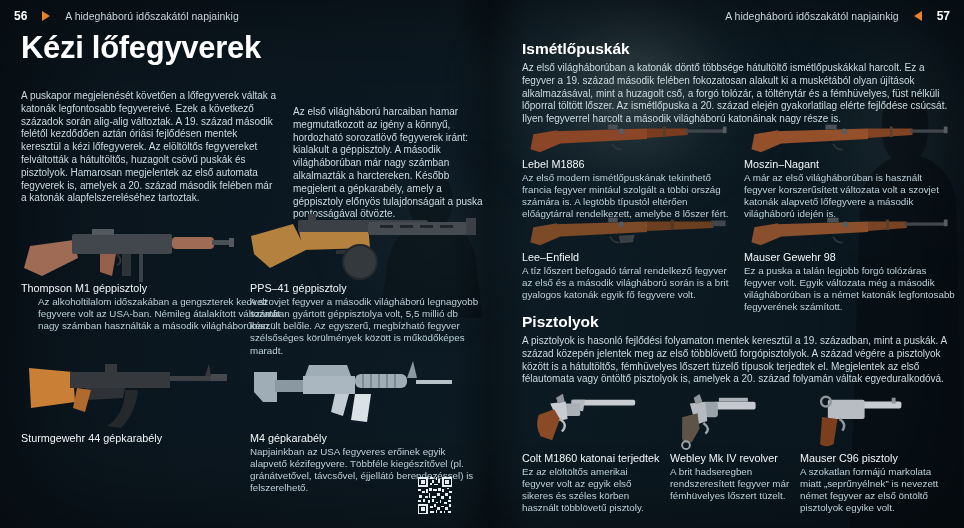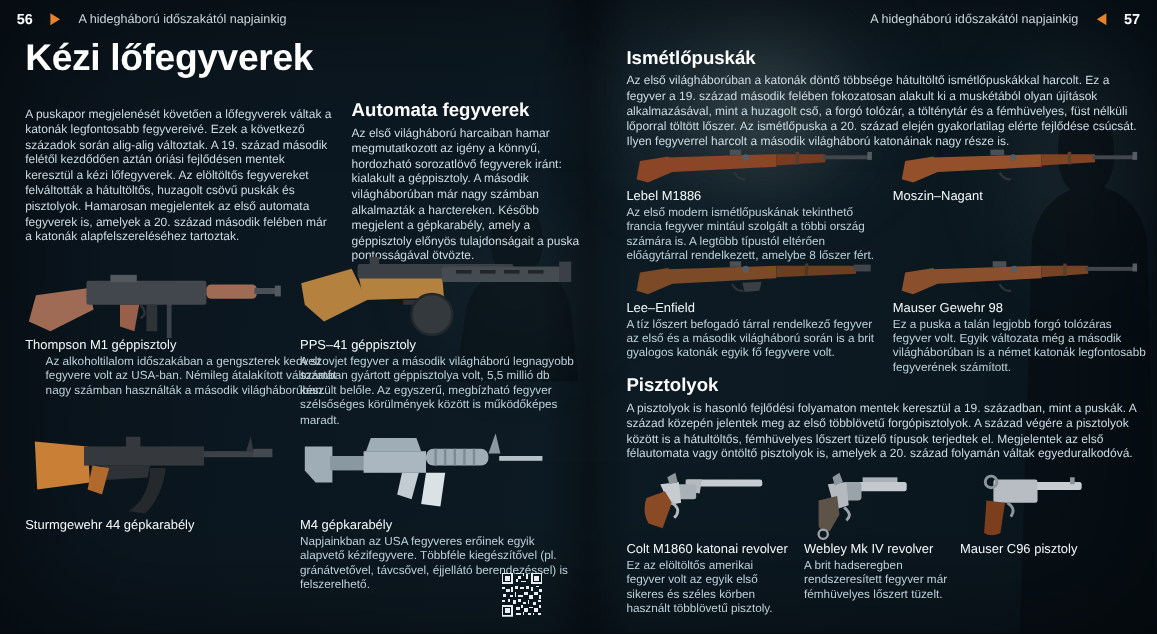--- a/index.html
+++ b/index.html
@@ -63,21 +63,20 @@
   </header>
   <header class="hdr hdr-right">
     <span class="running">A hidegháború időszakától napjainkig</span>
     <span class="tri tri-left"></span>
     <span class="pgnum">57</span>
   </header>
 
   <h1 class="main-title">Kézi lőfegyverek</h1>
   <p class="body-text" style="left:21px;top:90px;width:258px">A puskapor megjelenését követően a lőfegyverek váltak a katonák legfontosabb fegyvereivé. Ezek a következő századok során alig-alig változtak. A 19. század második felétől kezdődően aztán óriási fejlődésen mentek keresztül a kézi lőfegyverek. Az elöltöltős fegyvereket felváltották a hátultöltős, huzagolt csövű puskák és pisztolyok. Hamarosan megjelentek az első automata fegyverek is, amelyek a 20. század második felében már a katonák alapfelszereléséhez tartoztak.</p>
 
-  <h2 class="sec-title" style="left:293px;top:84px">Automata fegyverek</h2>
   <p class="body-text" style="left:293px;top:106px;width:192px">Az első világháború harcaiban hamar megmutatkozott az igény a könnyű, hordozható sorozatlövő fegyverek iránt: kialakult a géppisztoly. A második világháborúban már nagy számban alkalmazták a harctereken. Később megjelent a gépkarabély, amely a géppisztoly előnyös tulajdonságait a puska pontosságával ötvözte.</p>
 
   <figure class="weapon" style="left:20px;top:198px;width:218px;height:84px">
     <svg viewBox="0 0 218 84">
       <rect x="119" y="42" width="4" height="42" fill="#39424a"></rect>
       <path d="M4,70 L10,48 L54,42 L58,60 L22,78 Z" fill="#a06b55"></path>
       <rect x="52" y="36" width="100" height="20" rx="2" fill="#41474c"></rect>
       <rect x="72" y="31" width="22" height="6" fill="#53595e"></rect>
       <path d="M80,56 L96,56 L92,78 L80,74 Z" fill="#96604a"></path>
       <rect x="102" y="56" width="9" height="22" fill="#2e3338"></rect>
@@ -229,20 +228,21 @@
       <path d="M125,10 L172,10 L172,17 L125,20 Z" fill="#824323"></path>
       <rect x="170" y="11" width="38" height="3.5" fill="#40464b"></rect>
       <rect x="205" y="8" width="4" height="7" fill="#565c61"></rect>
       <rect x="80" y="6" width="12" height="5" fill="#4a5055"></rect>
       <circle cx="100" cy="13" r="3" fill="#565c61"></circle>
       <path d="M88,26 q4,7 10,6" stroke="#2e3338" stroke-width="2" fill="none"></path>
       <rect x="148" y="8" width="3" height="11" fill="#5a432e"></rect>
     </svg>
   </figure>
   <div class="fig-title" style="left:744px;top:158px">Moszin–Nagant</div>
+  <div class="fig-desc" style="left:744px;top:172px;width:212px">A már az első világháborúban is használt fegyver korszerűsített változata volt a szovjet katonák alapvető lőfegyvere a második világháború idején is.</div>
 
   <figure class="weapon" style="left:524px;top:212px;width:210px;height:36px">
     <svg viewBox="0 0 212 38">
       <path d="M2,32 L5,16 L30,12 L33,26 L12,35 Z" fill="#7d4a28"></path>
       <path d="M28,13 L125,10 L125,21 L30,26 Z" fill="#7d4a28"></path>
       <path d="M125,10 L195,10 L195,17 L125,20 Z" fill="#6d3f21"></path>
       <rect x="193" y="9" width="15" height="6" fill="#40464b"></rect>
       <rect x="84" y="6" width="10" height="5" fill="#4a5055"></rect>
       <circle cx="98" cy="13" r="3" fill="#565c61"></circle>
       <path d="M95,25 L112,24 L110,32 L97,33 Z" fill="#3a3f44"></path>
@@ -276,21 +276,21 @@
     <svg viewBox="0 0 112 58">
       <rect x="42" y="10" width="66" height="6" rx="2" fill="#c7ccd1"></rect>
       <path d="M42,10 L56,10 L54,22 L42,20 Z" fill="#b4bac0"></path>
       <rect x="34" y="14" width="17" height="13" rx="2" fill="#a9b0b6"></rect>
       <path d="M20,14 L36,12 L38,30 L28,32 Z" fill="#c7ccd1"></path>
       <path d="M26,8 L33,4 L35,12 L28,14 Z" fill="#8d949a"></path>
       <path d="M8,26 L24,20 L30,30 L22,52 L10,48 Q4,38 8,26 Z" fill="#8a4a26"></path>
       <path d="M30,30 q9,6 2,13" stroke="#b4bac0" stroke-width="2.5" fill="none"></path>
     </svg>
   </figure>
-  <div class="fig-title" style="left:522px;top:452px">Colt M1860 katonai revolver</div>
+  <div class="fig-title" style="left:522px;top:452px">Colt M1860 katonai terjedtek</div>
   <div class="fig-desc" style="left:522px;top:466px;width:138px">Ez az elöltöltős amerikai fegyver volt az egyik első sikeres és széles körben használt többlövetű pisztoly.</div>
 
   <figure class="weapon" style="left:668px;top:392px;width:94px;height:58px">
     <svg viewBox="0 0 92 60">
       <rect x="44" y="10" width="44" height="8" rx="2" fill="#c3c9ce"></rect>
       <rect x="50" y="6" width="30" height="4" fill="#aab1b7"></rect>
       <rect x="34" y="10" width="15" height="16" rx="3" fill="#9ba3aa"></rect>
       <path d="M20,12 L36,10 L38,30 L26,34 Z" fill="#b4bac0"></path>
       <path d="M24,6 L30,2 L33,10 L26,13 Z" fill="#8d949a"></path>
       <path d="M12,26 L28,22 L30,38 L22,52 Q14,54 12,48 Z" fill="#5d5347"></path>
@@ -305,14 +305,15 @@
     <svg viewBox="0 0 112 62">
       <rect x="52" y="12" width="54" height="7" rx="2" fill="#c7ccd1"></rect>
       <rect x="96" y="8" width="4" height="6" fill="#8d949a"></rect>
       <rect x="30" y="10" width="38" height="20" rx="2" fill="#b7bdc3"></rect>
       <circle cx="28" cy="12" r="5" fill="none" stroke="#8d949a" stroke-width="2.5"></circle>
       <path d="M24,28 L40,30 L36,56 Q28,60 22,56 Z" fill="#7c3f1d"></path>
       <path d="M42,30 q8,5 3,12" stroke="#8d949a" stroke-width="2.5" fill="none"></path>
     </svg>
   </figure>
   <div class="fig-title" style="left:800px;top:452px">Mauser C96 pisztoly</div>
+  <div class="fig-desc" style="left:800px;top:466px;width:150px">A szokatlan formájú markolata miatt „seprűnyélnek” is nevezett német fegyver az első öntöltő pisztolyok egyike volt.</div>
 
 </div>
 
 </body></html>

